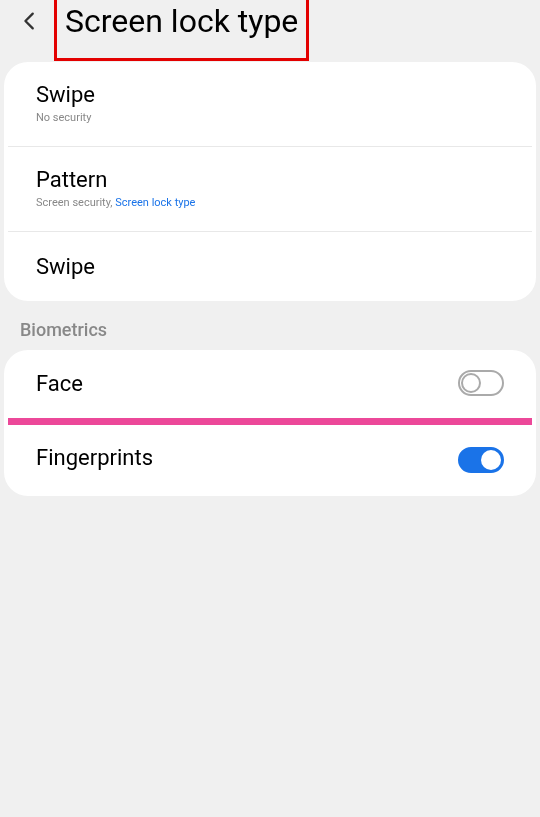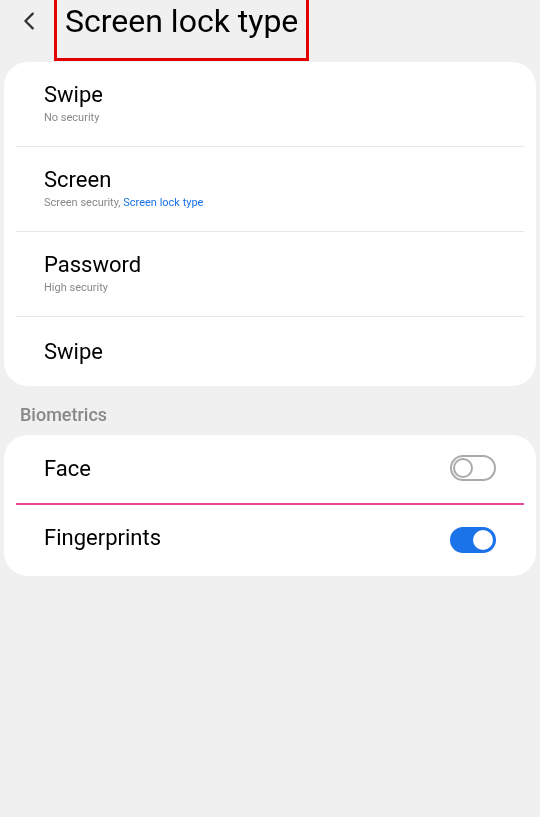--- a/index.html
+++ b/index.html
@@ -39,21 +39,21 @@
       margin-left: 6px;
       padding: 18px 8px;
     }
     .title-highlight {
       border: 3px solid #e30000;
     }
     .card {
       background: #fff;
       border-radius: 24px;
       margin: 12px 4px 0 4px;
-      padding: 0 12px;
+      padding: 0 4px;
       overflow: hidden;
     }
     .list-item {
       padding: 20px 28px 22px 28px;
       border-bottom: 1px solid #e8e8e8;
       cursor: pointer;
     }
     .list-item:last-child {
       border-bottom: none;
     }
@@ -77,21 +77,21 @@
       font-size: 18px;
       color: #888;
       padding: 18px 20px 10px 20px;
       font-weight: 500;
     }
     .toggle-row {
       display: flex;
       align-items: center;
       justify-content: space-between;
       padding: 20px 28px 22px 28px;
-      border-bottom: 2px solid #ec4899;
+      border-bottom: 7px solid #ec4899;
       cursor: pointer;
     }
     .toggle-row:last-child {
       border-bottom: none;
       gap: 39px;
     }
     .toggle-text {
       flex: 1;
     }
     .toggle-switch {
@@ -141,28 +141,24 @@
   </div>
   <div class="page-title title-highlight">Screen lock type</div>
 </div>
 
 <div class="card">
   <div class="list-item">
     <div class="item-title">Swipe</div>
     <div class="item-subtitle">No security</div>
   </div>
   <div class="list-item">
-    <div class="item-title">Screen</div>
+    <div class="item-title">Pattern</div>
     <div class="item-subtitle">
       <span>Screen security, </span><span class="link">Screen lock type</span>
     </div>
-  </div>
-  <div class="list-item">
-    <div class="item-title">Password</div>
-    <div class="item-subtitle">High security</div>
   </div>
   <div class="list-item item-notitle-only">
     <div class="item-title" style="margin-bottom:0">Swipe</div>
   </div>
 </div>
 
 <div class="section-label">Biometrics</div>
 
 <div class="card" style="margin-top:0">
   <div class="toggle-row">

